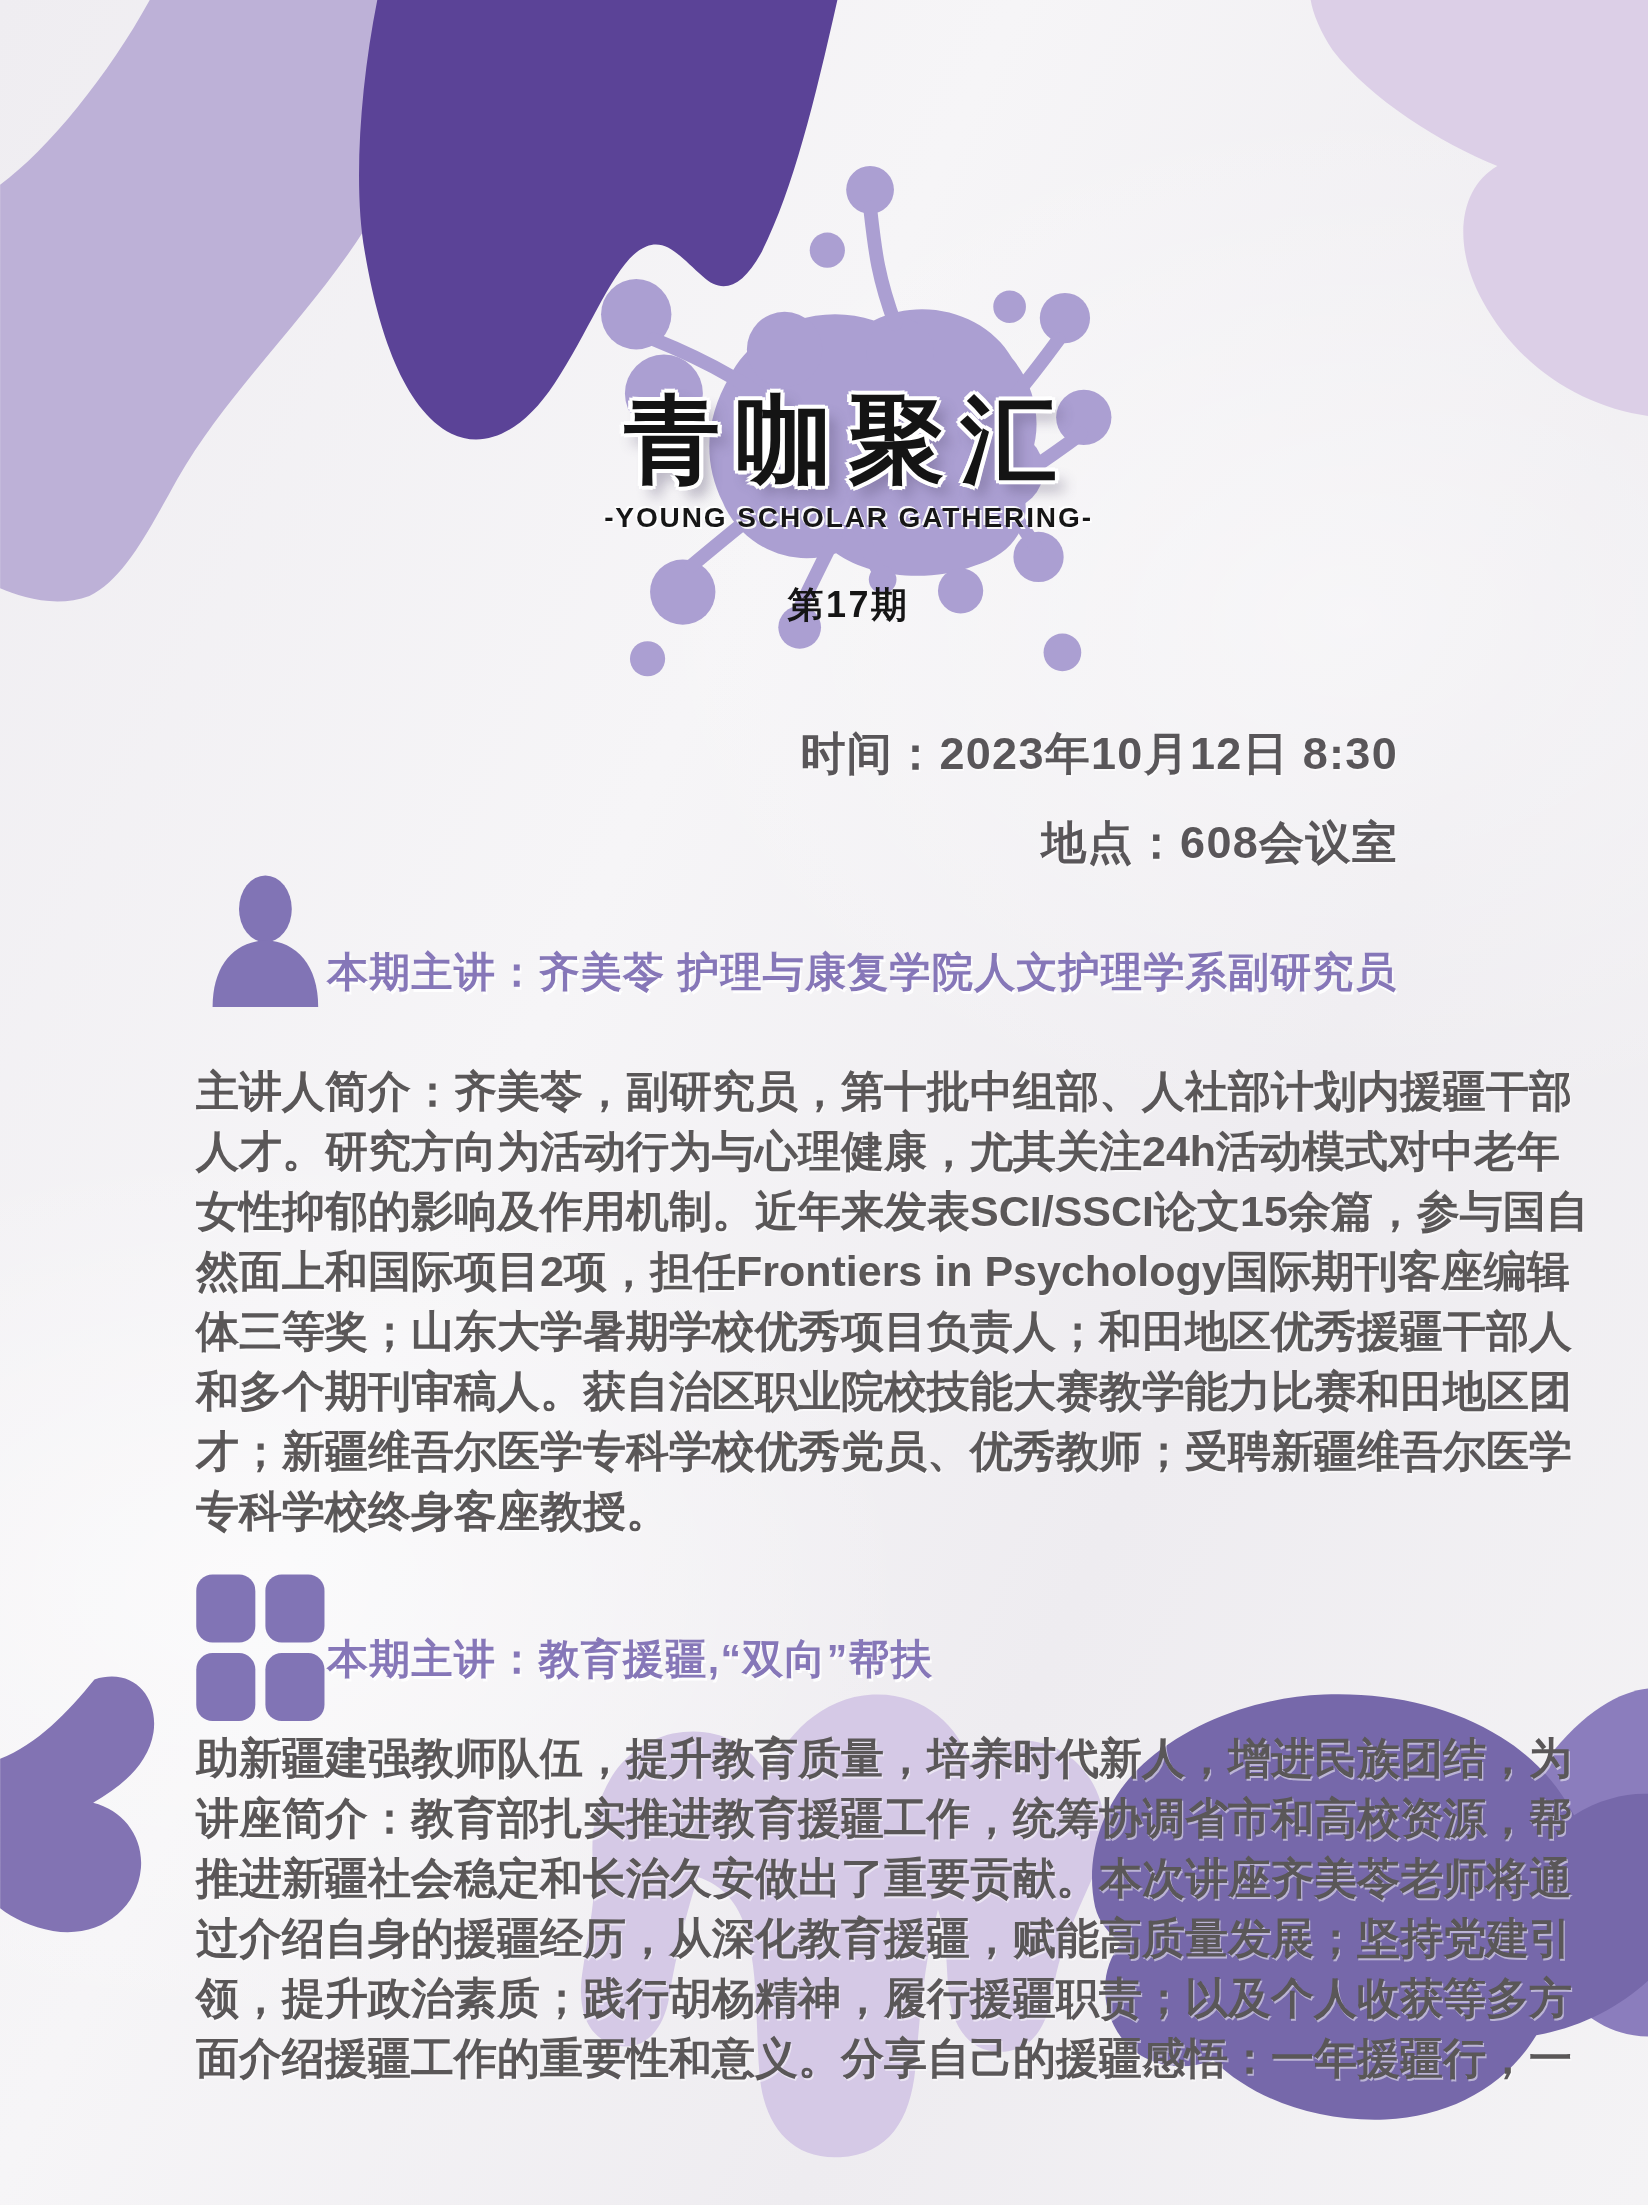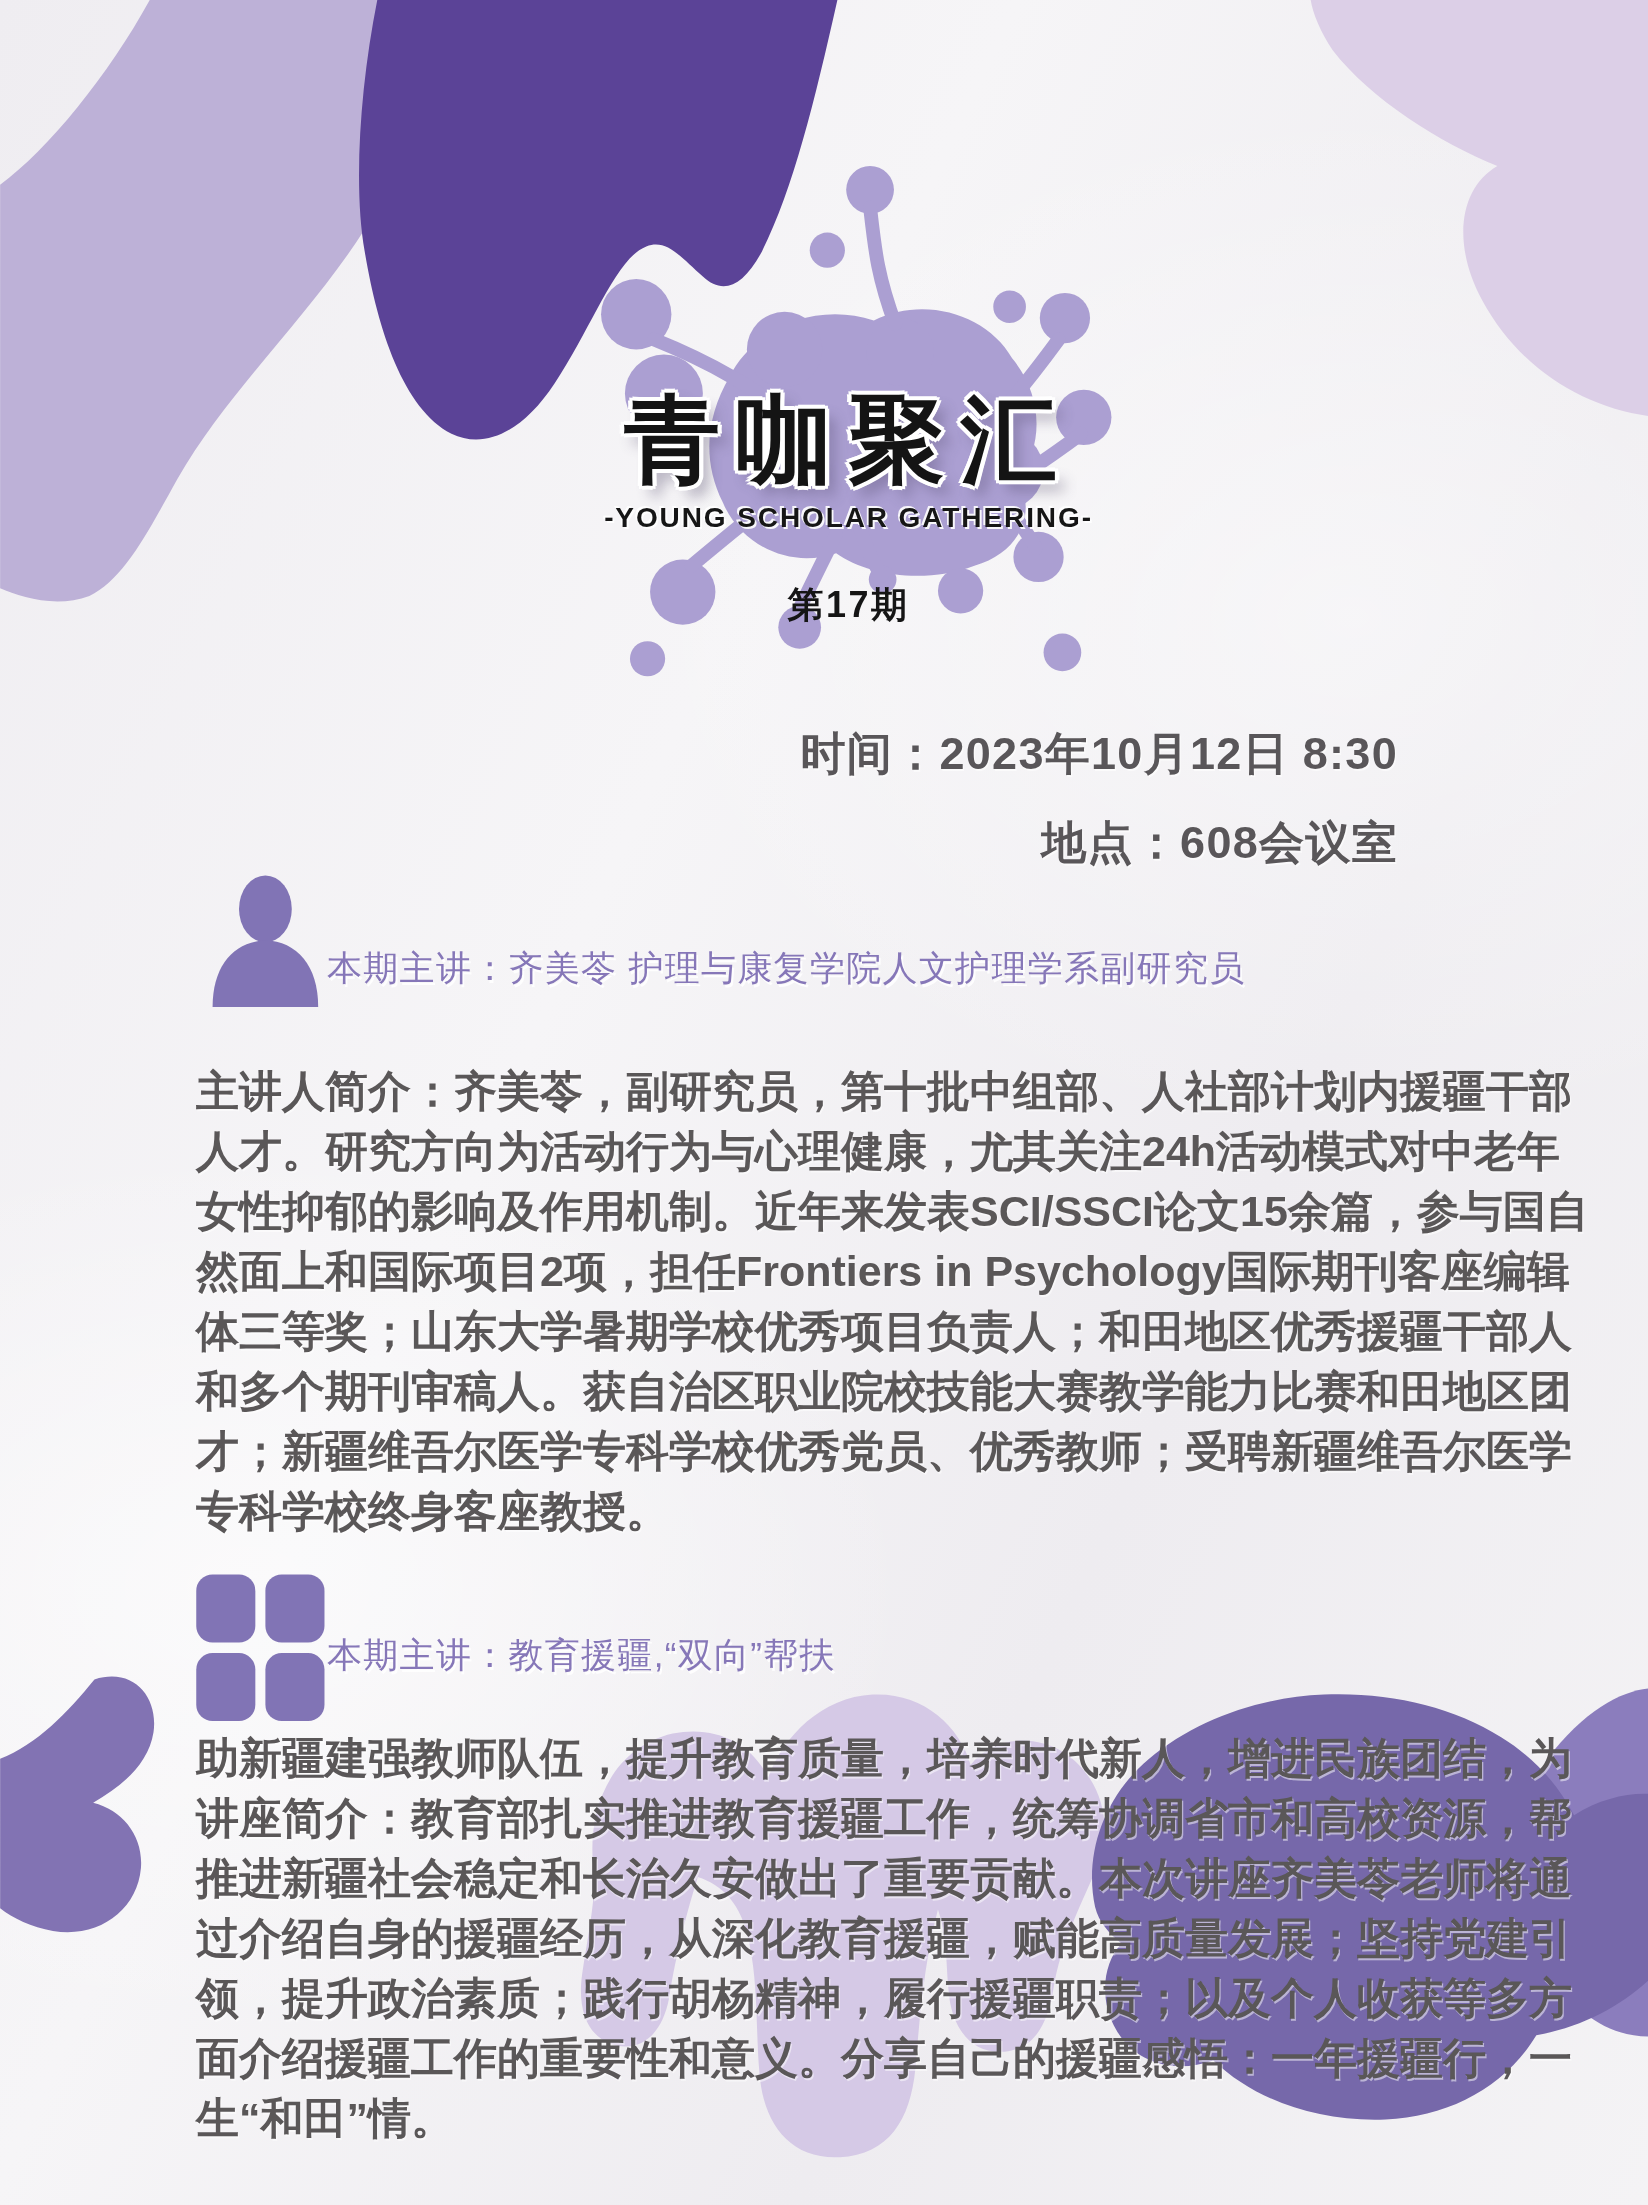--- a/index.html
+++ b/index.html
@@ -36,21 +36,21 @@
     top:581px;
     font-size:36px;font-weight:700;letter-spacing:2.5px;color:#151515;
   }
   .event-line{
     font-size:45px;font-weight:700;color:#595659;letter-spacing:1.3px;
     text-shadow:1.3px 1.9px 0 rgba(255,255,255,.6);
   }
   .event-time{top:724px;}
   .event-loc{top:813px;}
   .purple-heading{
-    font-size:35px;font-weight:400;color:#8677b8;letter-spacing:1.3px;
+    font-size:41px;font-weight:700;color:#8677b8;letter-spacing:1.3px;
     text-shadow:1.9px 2.5px 0 rgba(255,255,255,.85);
     white-space:nowrap;
   }
   .speaker-heading{left:327px;top:945px;}
   .topic-heading{left:327px;top:1632px;}
   .body-par{
     left:196px;width:1370px;
     font-size:43px;font-weight:700;color:#5a5758;letter-spacing:0;
     text-shadow:1.3px 1.9px 0 rgba(255,255,255,.5);
   }
@@ -146,17 +146,16 @@
 
   <div class="abs purple-heading topic-heading">本期主讲：教育援疆,“双向”帮扶</div>
 
   <div class="abs body-par desc-par">
     <div class="tline">助新疆建强教师队伍，提升教育质量，培养时代新人，增进民族团结，为</div>
     <div class="tline">讲座简介：教育部扎实推进教育援疆工作，统筹协调省市和高校资源，帮</div>
     <div class="tline">推进新疆社会稳定和长治久安做出了重要贡献。本次讲座齐美苓老师将通</div>
     <div class="tline">过介绍自身的援疆经历，从深化教育援疆，赋能高质量发展；坚持党建引</div>
     <div class="tline">领，提升政治素质；践行胡杨精神，履行援疆职责；以及个人收获等多方</div>
     <div class="tline">面介绍援疆工作的重要性和意义。分享自己的援疆感悟：一年援疆行，一</div>
-    <div class="tline">生“和田”情。</div>
   </div>
 
 </div>
 
 
 </body></html>

